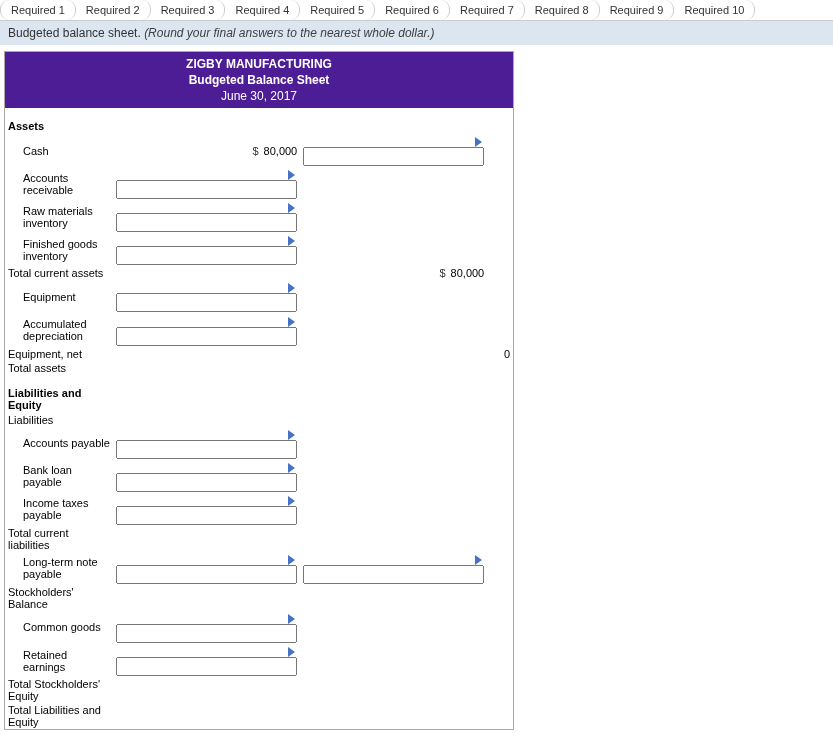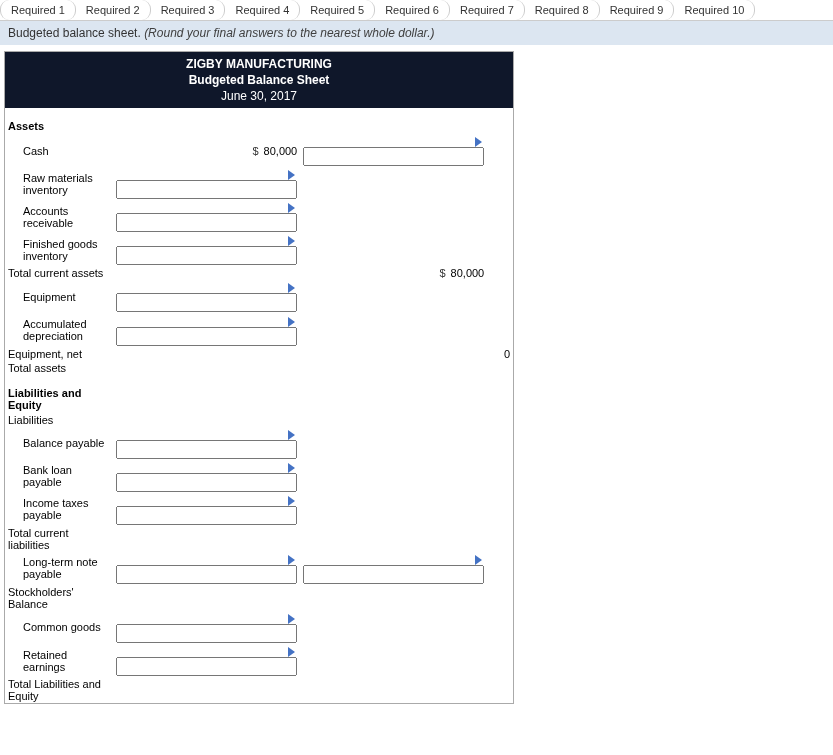--- a/index.html
+++ b/index.html
@@ -36,21 +36,21 @@
 
     
     .sheet-wrapper {
       width: 510px;
       margin: 6px 0 0 4px;
       border: 1px solid #aaa;
     }
 
     
     .sheet-header {
-      background: #0f172a;
+      background: #4c1d95;
       color: #fff;
       text-align: center;
       padding: 2px 0;
     }
     .sheet-header .company-name {
       font-weight: bold;
       font-size: 12px;
       padding: 3px 0 1px;
     }
     .sheet-header .report-title {
@@ -163,31 +163,31 @@
         <span>80,000</span>
       </td>
       <td class="col-mid2">
         <span class="arrow-indicator"></span>
         <input type="text" value="" style="">
       </td>
       <td class="col-right"></td>
     </tr>
 
     <tr class="row-indented">
+      <td class="col-label">Accounts receivable</td>
+      <td class="col-mid1">
+        <span class="arrow-indicator"></span>
+        <input type="text" value="" style="">
+      </td>
+      <td class="col-mid2"></td>
+      <td class="col-right"></td>
+    </tr>
+
+    <tr class="row-indented">
       <td class="col-label">Raw materials inventory</td>
-      <td class="col-mid1">
-        <span class="arrow-indicator"></span>
-        <input type="text" value="" style="">
-      </td>
-      <td class="col-mid2"></td>
-      <td class="col-right"></td>
-    </tr>
-
-    <tr class="row-indented">
-      <td class="col-label">Accounts receivable</td>
       <td class="col-mid1">
         <span class="arrow-indicator"></span>
         <input type="text" value="" style="">
       </td>
       <td class="col-mid2"></td>
       <td class="col-right"></td>
     </tr>
 
     <tr class="row-indented">
       <td class="col-label">Finished goods inventory</td>
@@ -251,21 +251,21 @@
     </tr>
 
     <tr>
       <td class="col-label">Liabilities</td>
       <td class="col-mid1"></td>
       <td class="col-mid2"></td>
       <td class="col-right"></td>
     </tr>
 
     <tr class="row-indented">
-      <td class="col-label">Balance payable</td>
+      <td class="col-label">Accounts payable</td>
       <td class="col-mid1">
         <span class="arrow-indicator"></span>
         <input type="text" value="" style="">
       </td>
       <td class="col-mid2"></td>
       <td class="col-right"></td>
     </tr>
 
     <tr class="row-indented">
       <td class="col-label">Bank loan payable</td>
@@ -327,20 +327,26 @@
     <tr class="row-indented">
       <td class="col-label">Retained earnings</td>
       <td class="col-mid1">
         <span class="arrow-indicator"></span>
         <input type="text" value="" style="">
       </td>
       <td class="col-mid2"></td>
       <td class="col-right"></td>
     </tr>
 
+    <tr class="row-total">
+      <td class="col-label">Total Stockholders' Equity</td>
+      <td class="col-mid1"></td>
+      <td class="col-mid2"></td>
+      <td class="col-right"></td>
+    </tr>
 
     <tr class="border-bottom-double">
       <td class="col-label">Total Liabilities and Equity</td>
       <td class="col-mid1"></td>
       <td class="col-mid2"></td>
       <td class="col-right"></td>
     </tr>
   </tbody>
     </table>
 </div>

